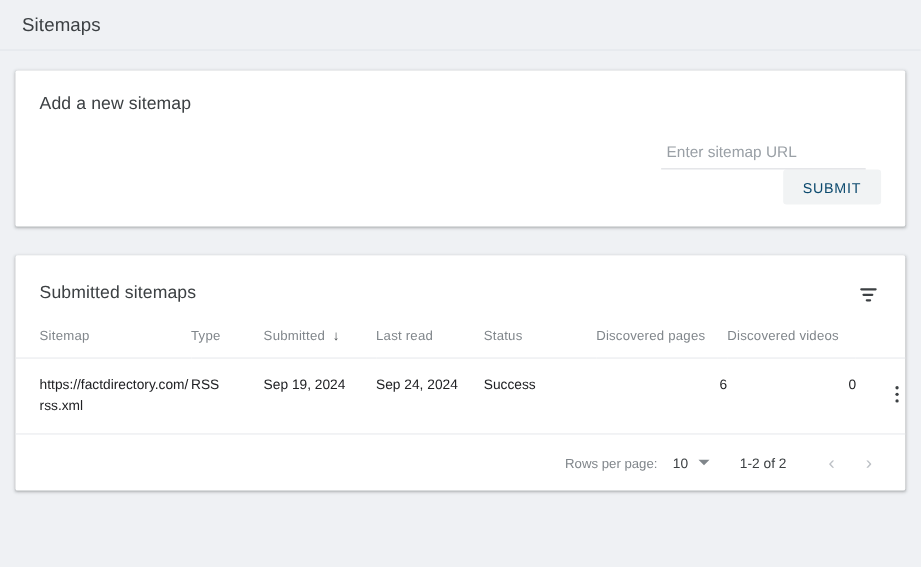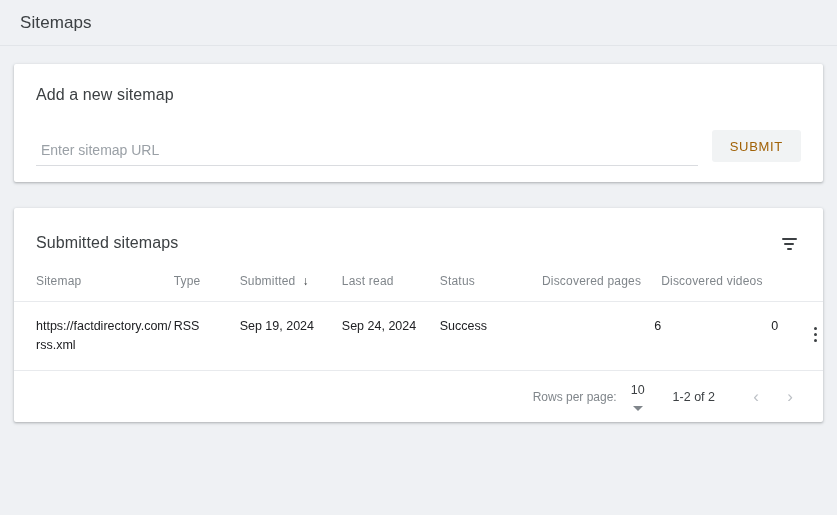--- a/index.html
+++ b/index.html
@@ -48,20 +48,21 @@
     font-weight: 400;
     color: #3c4043;
     letter-spacing: .1px;
   }
 
   
   .add-form {
     display: flex;
     align-items: flex-end;
     margin-top: 26px;
+    flex-direction: column;
   }
   .field-wrap {
     flex: 1;
     position: relative;
     padding-right: 14px;
   }
   .sitemap-input {
     width: 100%;
     border: none;
     outline: none;
@@ -70,21 +71,21 @@
     color: #202124;
     background: transparent;
     padding: 0 0 7px 5px;
     border-bottom: 1px solid #dadce0;
   }
   .sitemap-input::placeholder { color: #9aa0a6; }
 
   .submit-btn {
     flex: 0 0 auto;
     background: #f1f3f4;
-    color: #a16207;
+    color: #0c4a6e;
     border: none;
     border-radius: 3px;
     height: 32px;
     padding: 0 18px;
     font-family: "Liberation Sans", sans-serif;
     font-size: 13px;
     letter-spacing: .7px;
     cursor: default;
     margin-bottom: 4px;
   }
@@ -193,21 +194,20 @@
   }
   .pg-label { margin-right: 14px; }
   .pg-select {
     display: flex;
     align-items: center;
     gap: 9px;
     color: #3c4043;
     font-size: 12.5px;
     cursor: pointer;
     margin-right: 28px;
-    flex-direction: column;
   }
   .caret {
     width: 0; height: 0;
     border-left: 5px solid transparent;
     border-right: 5px solid transparent;
     border-top: 5px solid #80868b;
   }
   .pg-range { color: #3c4043; margin-right: 24px; font-size: 12.5px; }
   .pg-btn {
     width: 34px; height: 34px;

